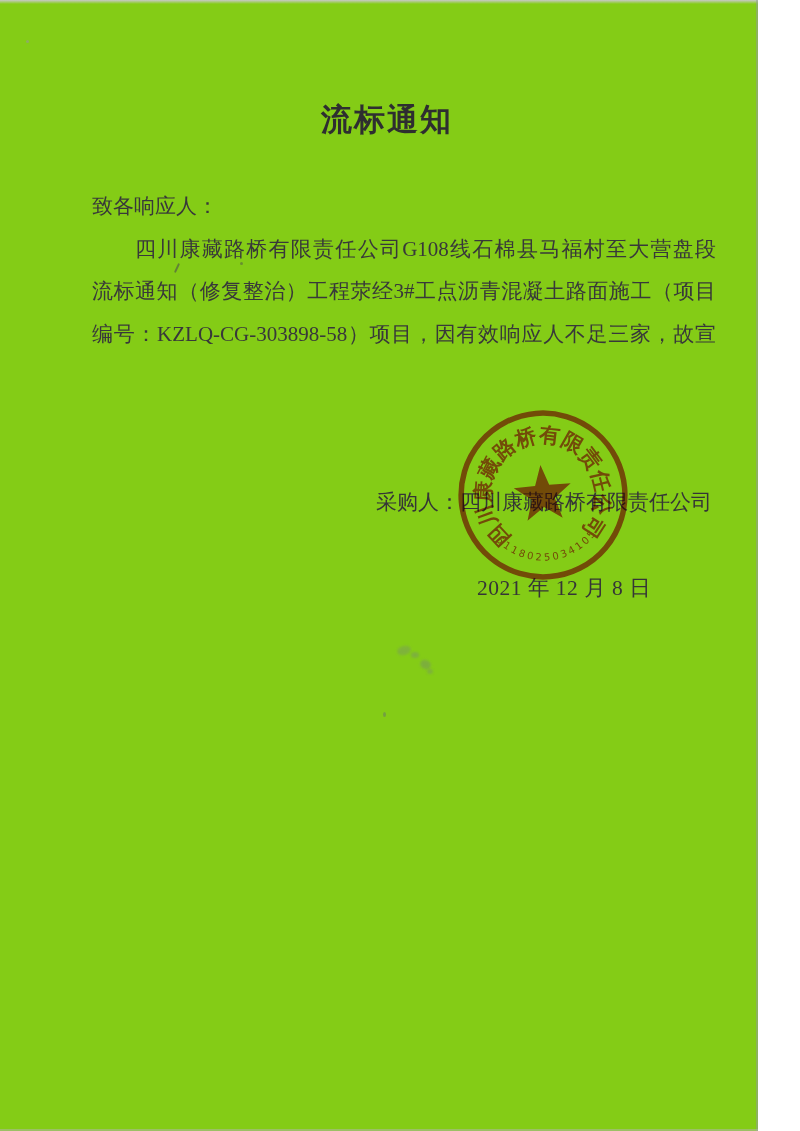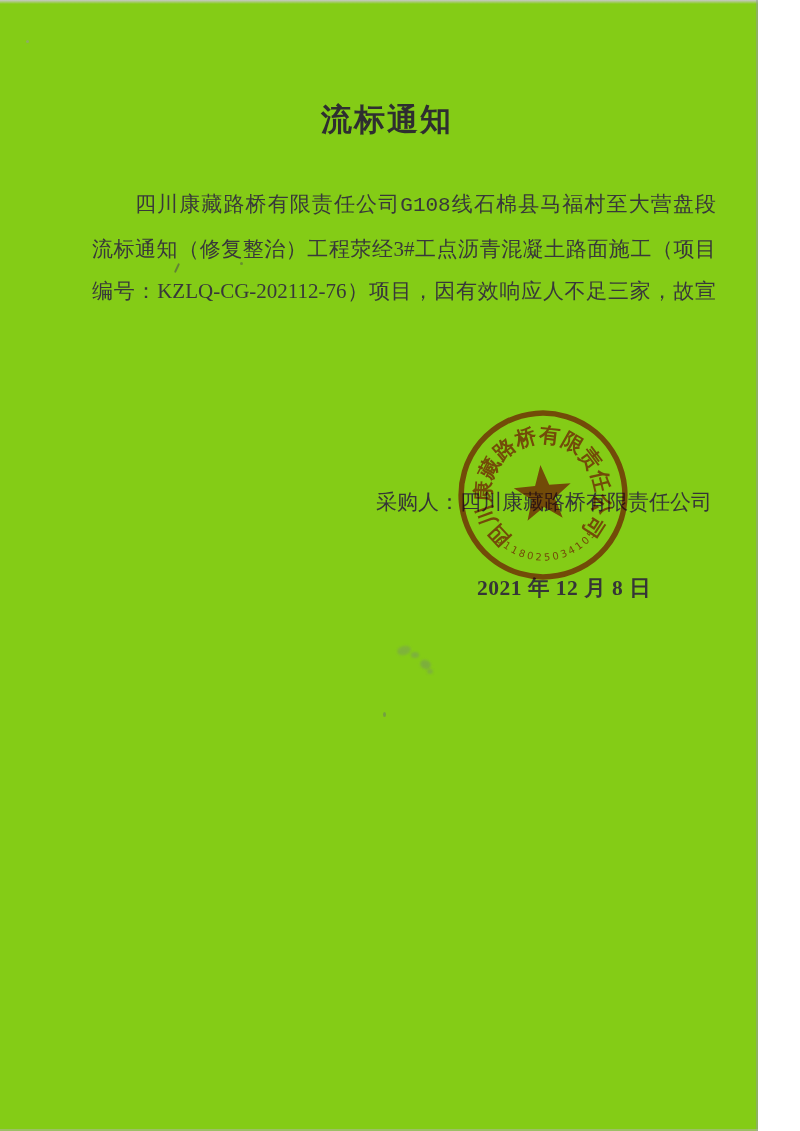--- a/index.html
+++ b/index.html
@@ -54,39 +54,37 @@
     font-size: 21px;
     line-height: 42.5px;
     color: #38383a;
   }
   .bodyline.just {
     text-align: justify;
     text-align-last: justify;
   }
   .bodyline.indent {
     text-indent: 43px;
-    font-family: Liberation Mono, monospace;
   }
   .signature {
     position: absolute;
     left: 376px; top: 486px;
     font-size: 21px;
     line-height: 32px;
     color: #353537;
     white-space: nowrap;
   }
   .date {
     position: absolute;
     left: 477px; top: 573px;
     font-size: 21.5px;
     line-height: 30px;
     letter-spacing: 0.5px;
     color: #353537;
     white-space: nowrap;
-    font-weight: bold;
   }
   .stamp {
     position: absolute;
     left: 452px; top: 404px;
     width: 182px; height: 182px;
     transform: rotate(-5deg);
     opacity: 0.88;
     mix-blend-mode: multiply;
     pointer-events: none;
   }
@@ -119,23 +117,24 @@
 
 <div class="page">
 
   <div class="edge-top"></div>
   <div class="edge-right"></div>
   <div class="edge-bottom"></div>
 
   <h1 class="title">流标通知</h1>
 
   <div class="textblock">
+    <div class="greeting">致各响应人：</div>
     <div class="bodyline just indent">四川康藏路桥有限责任公司G108线石棉县马福村至大营盘段</div>
     <div class="bodyline just">流标通知（修复整治）工程荥经3#工点沥青混凝土路面施工（项目</div>
-    <div class="bodyline just">编号：KZLQ-CG-202112-76）项目，因有效响应人不足三家，故宣</div>
+    <div class="bodyline just">编号：KZLQ-CG-303898-58）项目，因有效响应人不足三家，故宣</div>
   </div>
 
   <div class="signature">采购人：四川康藏路桥有限责任公司</div>
 
   <div class="date">2021 年 12 月 8 日</div>
 
   <div class="stamp">
     <svg viewBox="0 0 200 200" xmlns="http://www.w3.org/2000/svg">
       <circle cx="100" cy="100" r="90" fill="none" stroke-width="6" stroke="#d8463a"></circle>
       <polygon points="100,67 107.8,89.3 131.4,89.8 112.6,104.1 119.4,126.7 100,113.2 80.6,126.7 87.4,104.1 68.6,89.8 92.2,89.3" fill="#d8463a"></polygon>

